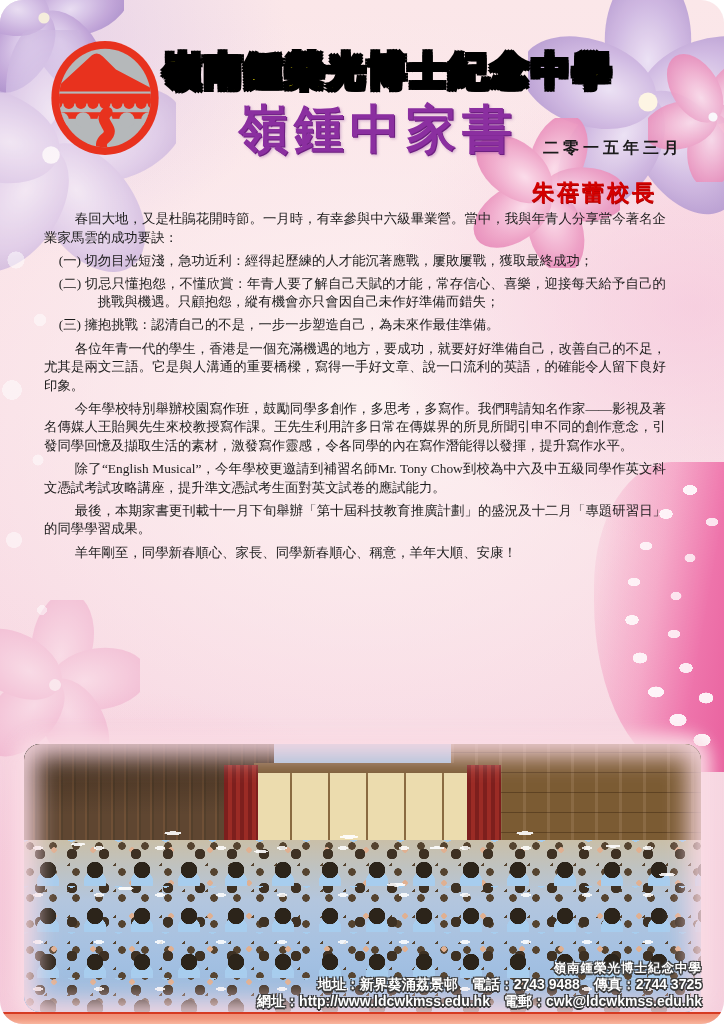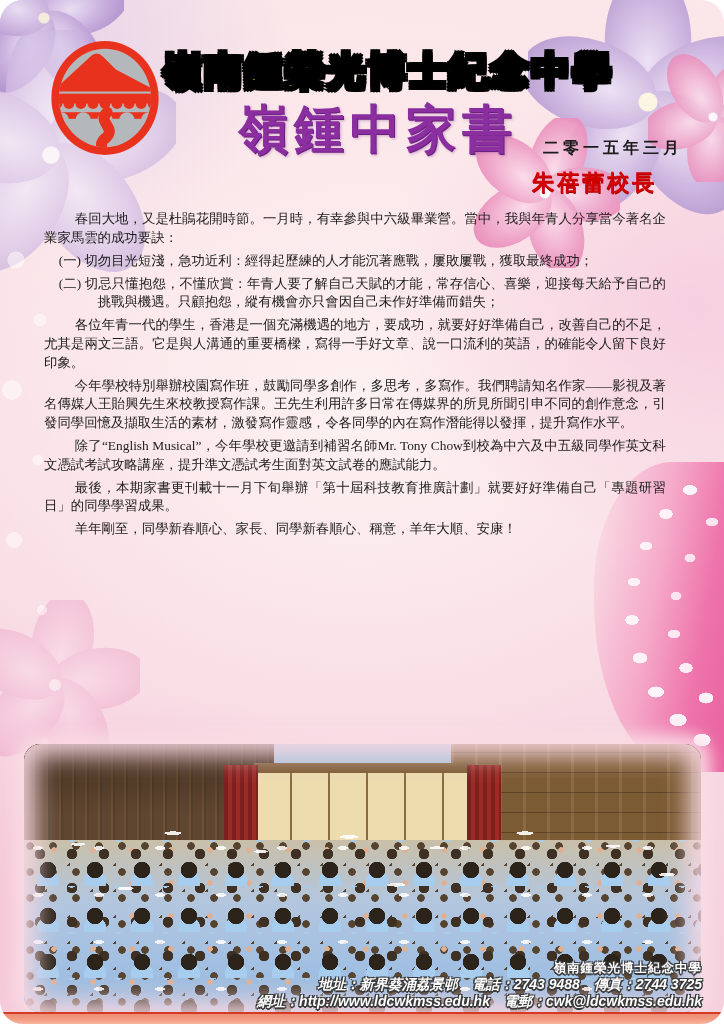--- a/index.html
+++ b/index.html
@@ -50,21 +50,21 @@
     -webkit-text-stroke:2px #000;
     text-shadow:-3px -3px 0 #000,3px -3px 0 #000,-3px 3px 0 #000,3px 3px 0 #000,
       -3px 0 0 #000,3px 0 0 #000,0 -3px 0 #000,0 3px 0 #000;}
   .newsletter-title{position:absolute;left:238px;top:96px;z-index:3;
     font-family:"Liberation Serif","DejaVu Serif",serif;font-weight:bold;
     font-size:50px;letter-spacing:6px;color:#8B2FA0;white-space:nowrap;
     text-shadow:1px 1px 0 #6d1f80, 2px 2px 3px rgba(120,40,140,.35);
     transform:scaleY(1.04);}
   .issue-date{position:absolute;left:543px;top:138px;z-index:3;
     font-size:16px;font-weight:bold;letter-spacing:4px;color:#1b1b1b;white-space:nowrap;}
-  .principal{position:absolute;left:532px;top:168px;z-index:3;
+  .principal{position:absolute;left:532px;top:178px;z-index:3;
     font-size:22px;font-weight:bold;letter-spacing:3px;color:#D40000;white-space:nowrap;
     text-shadow:.5px .5px 0 #a00;}
   
   .letter{position:absolute;left:44px;top:210px;width:622px;max-height:532px;z-index:2;
     font-size:13.4px;line-height:18.6px;color:#1c1c1c;text-align:justify;}
   .letter p{margin:0 0 4.5px 0;}
   .letter p.para{text-indent:2.3em;}
   .letter p.list-item{margin-left:1.1em;padding-left:2.9em;text-indent:-2.9em;}
   
   .photo{position:absolute;left:24px;top:744px;width:677px;height:268px;z-index:2;
@@ -108,21 +108,21 @@
       radial-gradient(ellipse 14px 3px   at 74% 10%, #fff 60%, transparent 62%),
       radial-gradient(ellipse 12px 2.5px at 87% 24%, #fff 60%, transparent 62%),
       radial-gradient(ellipse 13px 3px   at 95% 55%, #fff 60%, transparent 62%),
       radial-gradient(ellipse 13px 3px   at 15% 70%, #fff 60%, transparent 62%),
       radial-gradient(ellipse 15px 3px   at 55% 66%, #fff 60%, transparent 62%);}
   
   .contact{position:absolute;right:22px;top:961px;z-index:4;text-align:right;
     font-family:"Liberation Sans","DejaVu Sans",sans-serif;font-weight:bold;color:#fff;
     text-shadow:-1.3px -1.3px 0 #3a3a3a,1.3px -1.3px 0 #3a3a3a,-1.3px 1.3px 0 #3a3a3a,1.3px 1.3px 0 #3a3a3a,0 1.5px 0 #3a3a3a;}
   .contact .l1{font-size:12.5px;letter-spacing:1px;line-height:15px;}
-  .contact .l2,.contact .l3{font-size:14px;line-height:17px;font-style:italic;}
+  .contact .l2,.contact .l3{font-size:14px;line-height:17px;}
   .contact .gap{display:inline-block;width:14px;}
   .bottom-bar{position:absolute;left:0;bottom:0;width:100%;height:12px;z-index:5;
     background:linear-gradient(180deg,#d63a22 0px,#d63a22 2px,#ef8d75 2px,#f29a81 7px,#f8b69e 12px);}
 </style>
 </head>
 <body>
 
 <div class="page">
 
   <svg class="flower" style="left:-36px;top:-62px;width:160px;height:160px;opacity:.95" viewBox="-100 -100 200 200">
@@ -250,24 +250,25 @@
 
   <div class="school-title">嶺南鍾榮光博士紀念中學</div>
   <div class="newsletter-title">嶺鍾中家書</div>
   <div class="issue-date">二零一五年三月</div>
   <div class="principal">朱蓓蕾校長</div>
 
   <div class="letter">
     <p class="para">春回大地，又是杜鵑花開時節。一月時，有幸參與中六級畢業營。當中，我與年青人分享當今著名企業家馬雲的成功要訣：</p>
     <p class="list-item">(一) 切勿目光短淺，急功近利：經得起歷練的人才能沉著應戰，屢敗屢戰，獲取最終成功；</p>
     <p class="list-item">(二) 切忌只懂抱怨，不懂欣賞：年青人要了解自己天賦的才能，常存信心、喜樂，迎接每天給予自己的挑戰與機遇。只顧抱怨，縱有機會亦只會因自己未作好準備而錯失；</p>
+    <p class="list-item">(三) 擁抱挑戰：認清自己的不是，一步一步塑造自己，為未來作最佳準備。</p>
     <p class="para">各位年青一代的學生，香港是一個充滿機遇的地方，要成功，就要好好準備自己，改善自己的不足，尤其是兩文三語。它是與人溝通的重要橋樑，寫得一手好文章、說一口流利的英語，的確能令人留下良好印象。</p>
     <p class="para">今年學校特別舉辦校園寫作班，鼓勵同學多創作，多思考，多寫作。我們聘請知名作家——影視及著名傳媒人王貽興先生來校教授寫作課。王先生利用許多日常在傳媒界的所見所聞引申不同的創作意念，引發同學回憶及擷取生活的素材，激發寫作靈感，令各同學的內在寫作潛能得以發揮，提升寫作水平。</p>
     <p class="para">除了“English Musical”，今年學校更邀請到補習名師Mr. Tony Chow到校為中六及中五級同學作英文科文憑試考試攻略講座，提升準文憑試考生面對英文試卷的應試能力。</p>
-    <p class="para">最後，本期家書更刊載十一月下旬舉辦「第十屆科技教育推廣計劃」就要好好準備自己「專題研習日」的同學學習成果。</p>
+    <p class="para">最後，本期家書更刊載十一月下旬舉辦「第十屆科技教育推廣計劃」的盛況及十二月「專題研習日」的同學學習成果。</p>
     <p class="para">羊年剛至，同學新春順心、家長、同學新春順心、稱意，羊年大順、安康！</p>
   </div>
 
   <div class="photo">
     <div class="wall-left"></div>
     <div class="wall-right"></div>
     <div class="stage"></div>
     <div class="curtain left"></div>
     <div class="curtain right"></div>
     <div class="crowd"></div>

